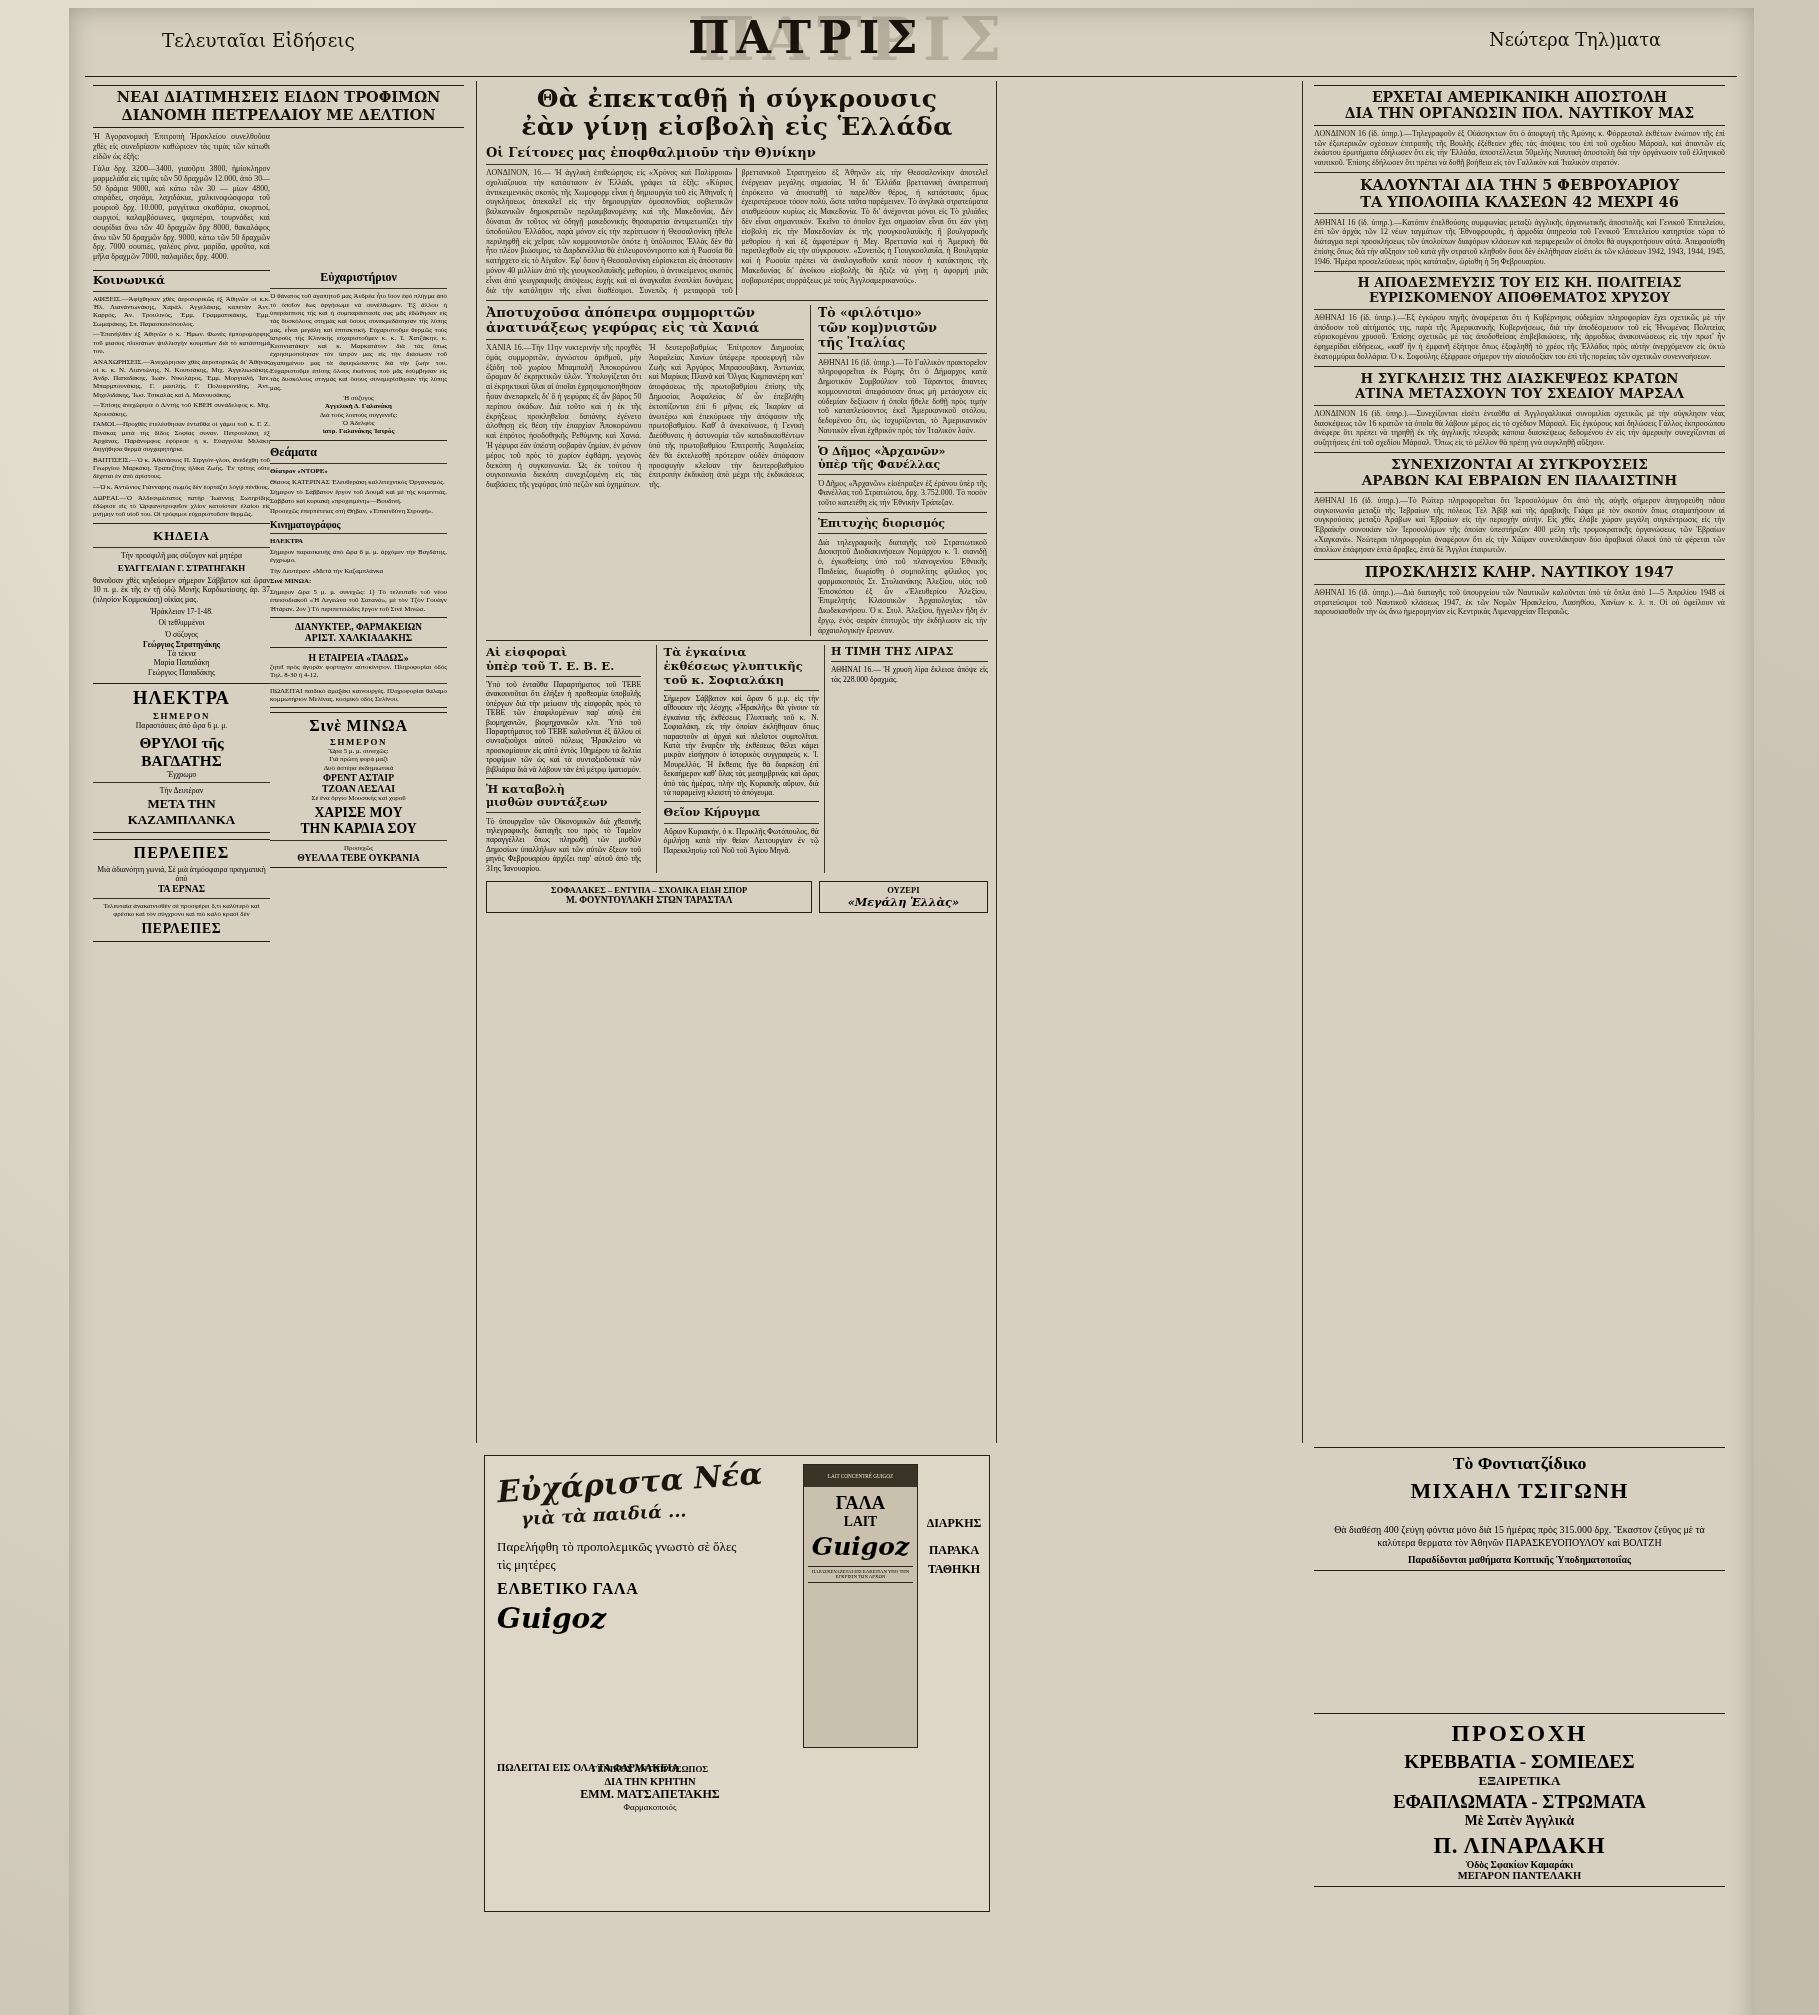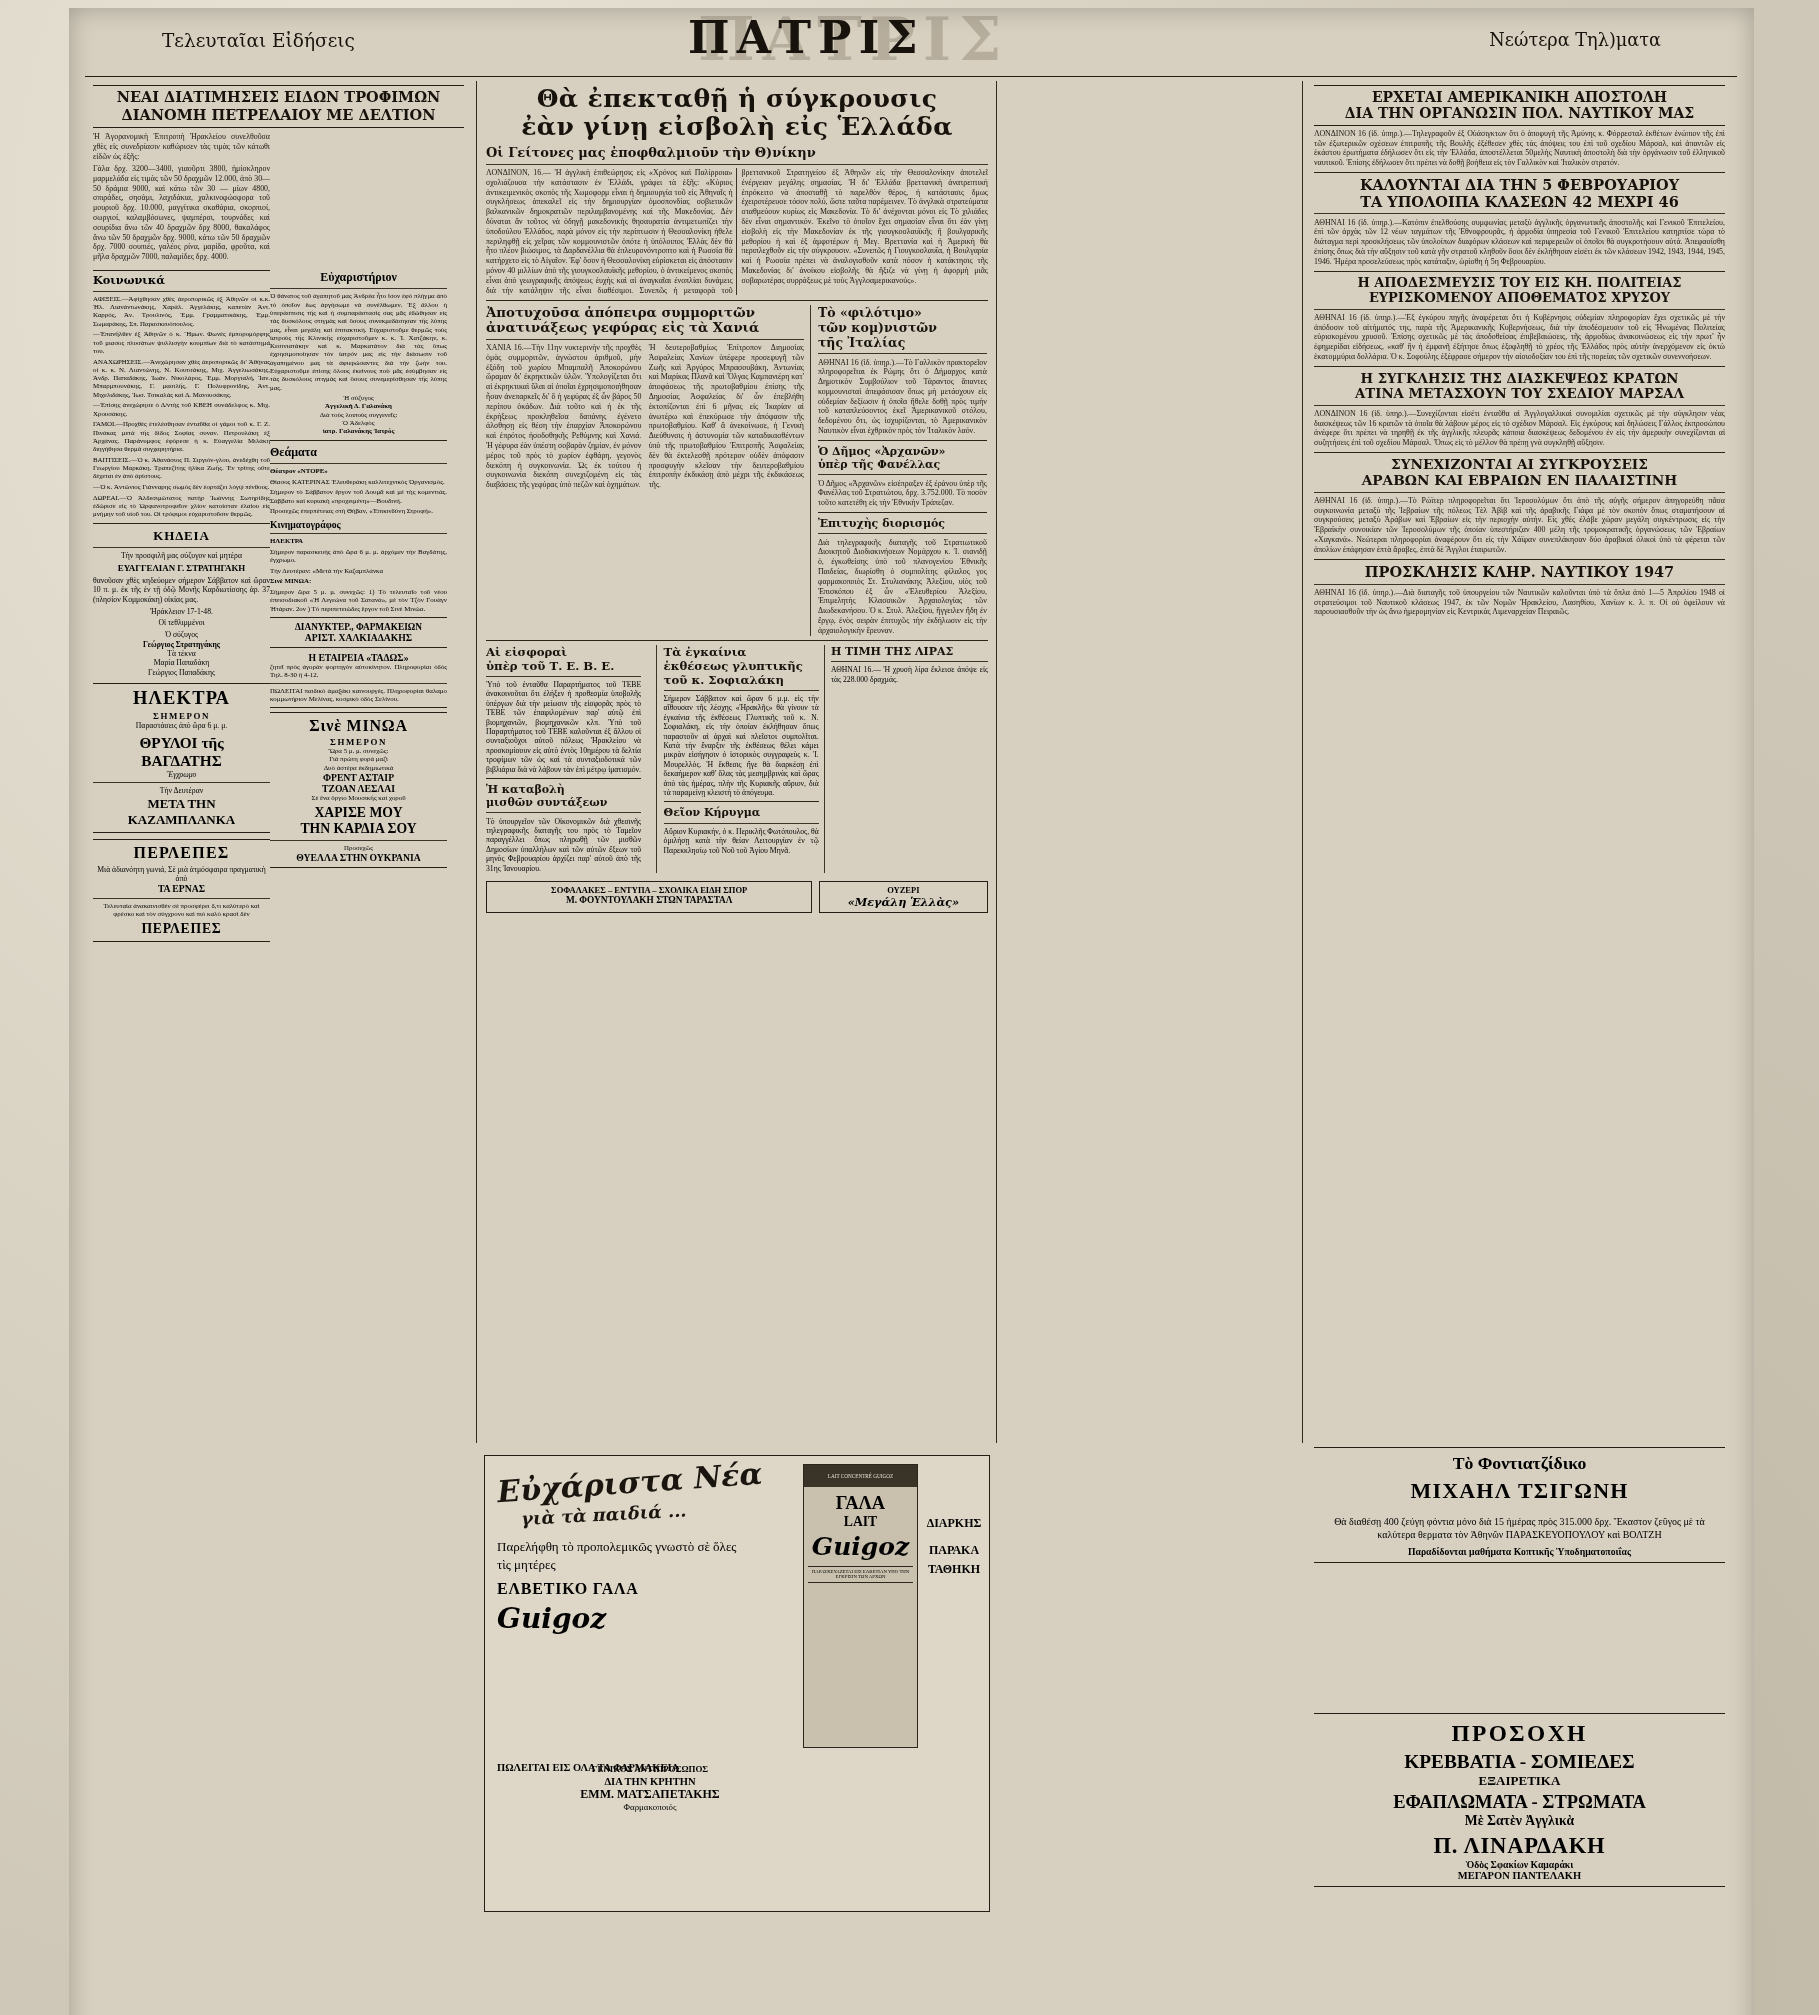--- a/index.html
+++ b/index.html
@@ -187,21 +187,21 @@
           <div class="center tiny">Ὥρα 5 μ. μ. συνεχῶς:</div>
           <div class="center tiny">Γιὰ πρώτη φορὰ μαζὶ</div>
           <div class="center tiny">Δυὸ ἀστέρα ἐκδημιωτικὰ</div>
           <div class="center" style="font-size:9.7px;font-weight:bold;">ΦΡΕΝΤ ΑΣΤΑΙΡ</div>
           <div class="center" style="font-size:9.7px;font-weight:bold;">ΤΖΟΑΝ ΛΕΣΛΑΙ</div>
           <div class="center tiny">Σὲ ἕνα ὄργιο Μουσικῆς καὶ χοροῦ</div>
           <div class="center" style="font-size:13.7px;font-weight:bold;margin-top:2.4px;">ΧΑΡΙΣΕ ΜΟΥ</div>
           <div class="center" style="font-size:13.7px;font-weight:bold;">ΤΗΝ ΚΑΡΔΙΑ ΣΟΥ</div>
           <hr class="hr-thin">
           <div class="center tiny">Προσεχῶς</div>
-          <div class="center" style="font-size:9.7px;font-weight:bold;">ΘΥΕΛΛΑ ΣΤΗΝ ΟΥΚΡΑΝΙΑ</div>
+          <div class="center" style="font-size:9.7px;font-weight:bold;">ΘΥΕΛΛΑ ΤΕΒΕ ΟΥΚΡΑΝΙΑ</div>
         </div>
       </div>
     </div>
   </div>
 
   <div class="col" style="left:417px;top:77px;width:502px;">
     <div class="center hd1" style="font-size:25px;">Θὰ ἐπεκταθῇ ἡ σύγκρουσις</div>
     <div class="center hd1" style="font-size:25px;">ἐὰν γίνῃ εἰσβολὴ εἰς Ἑλλάδα</div>
     <div class="center hd3" style="font-size:13px;margin-top:4px;">Οἱ Γείτονες μας ἐποφθαλμιοῦν τὴν Θ)νίκην</div>
     <hr class="hr-thin">
@@ -348,21 +348,21 @@
       <div style="font-size:10.5px;font-weight:bold;margin-top:2.4px;">ΔΙΑ ΤΗΝ ΚΡΗΤΗΝ</div>
       <div style="font-size:12px;font-weight:bold;">ΕΜΜ. ΜΑΤΣΑΠΕΤΑΚΗΣ</div>
       <div style="font-size:8.9px;">Φαρμακοποιός</div>
     </div>
   </div>
 
   <div class="col" style="left:1245px;top:1439px;width:411px;">
     <div style="border-top:1.6px solid #241e16;border-bottom:1.6px solid #241e16;padding:4.8px 0;">
       <div class="center" style="font-size:17.7px;font-weight:bold;">Τὸ Φοντιατζίδικο</div>
       <div class="center" style="font-size:22px;font-weight:bold;letter-spacing:1.2px;margin-top:4px;">ΜΙΧΑΗΛ ΤΣΙΓΩΝΗ</div>
-      <div class="center" style="font-size:10px;line-height:1.35;margin-top:11px;padding:0 8px;">Θὰ διαθέσῃ 400 ζεύγη φόντια μόνο διὰ 15 ἡμέρας πρὸς 315.000 δρχ. Ἕκαστον ζεῦγος μὲ τὰ καλύτερα θερματα τὸν Ἀθηνῶν ΠΑΡΑΣΚΕΥΟΠΟΥΛΟΥ καὶ ΒΟΛΤΖΗ</div>
+      <div class="center" style="font-size:10px;line-height:1.35;margin-top:19px;padding:0 8px;">Θὰ διαθέσῃ 400 ζεύγη φόντια μόνο διὰ 15 ἡμέρας πρὸς 315.000 δρχ. Ἕκαστον ζεῦγος μὲ τὰ καλύτερα θερματα τὸν Ἀθηνῶν ΠΑΡΑΣΚΕΥΟΠΟΥΛΟΥ καὶ ΒΟΛΤΖΗ</div>
       <div class="center" style="font-size:9.7px;font-weight:bold;margin-top:4px;">Παραδίδονται μαθήματα Κοπτικῆς Ὑποδηματοποιΐας</div>
     </div>
   </div>
 
   <div class="col" style="left:1245px;top:1705px;width:411px;">
     <div style="border-top:1.6px solid #241e16;border-bottom:1.6px solid #241e16;padding:5.6px 0;">
       <div class="center" style="font-size:23.4px;font-weight:bold;letter-spacing:2.4px;">ΠΡΟΣΟΧΗ</div>
       <div class="center" style="font-size:19.3px;font-weight:bold;margin-top:4.8px;">ΚΡΕΒΒΑΤΙΑ - ΣΟΜΙΕΔΕΣ</div>
       <div class="center" style="font-size:13px;font-weight:bold;">ΕΞΑΙΡΕΤΙΚΑ</div>
       <div class="center" style="font-size:18.5px;font-weight:bold;margin-top:2.4px;">ΕΦΑΠΛΩΜΑΤΑ - ΣΤΡΩΜΑΤΑ</div>

